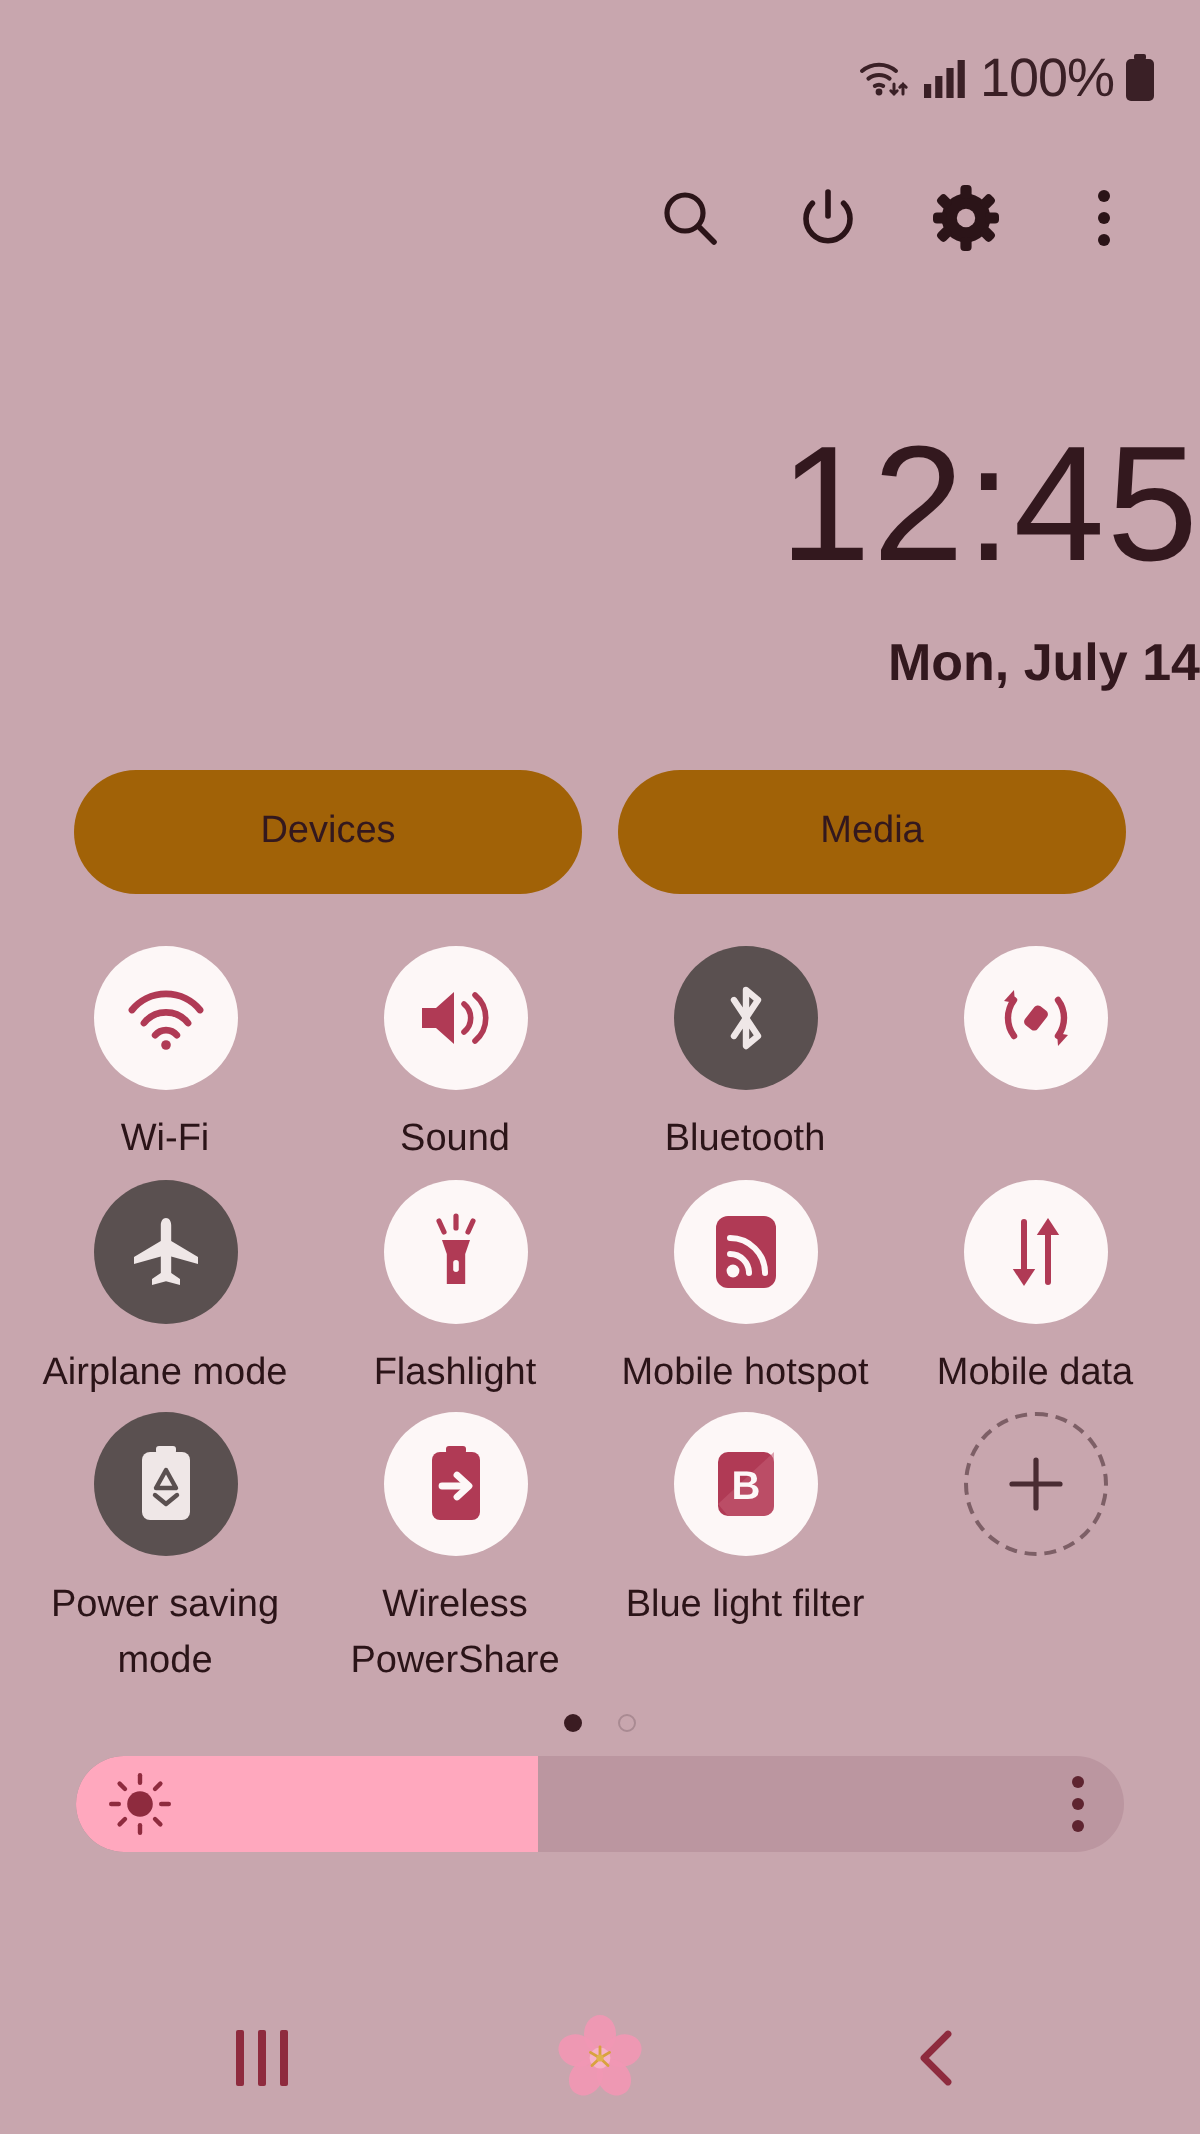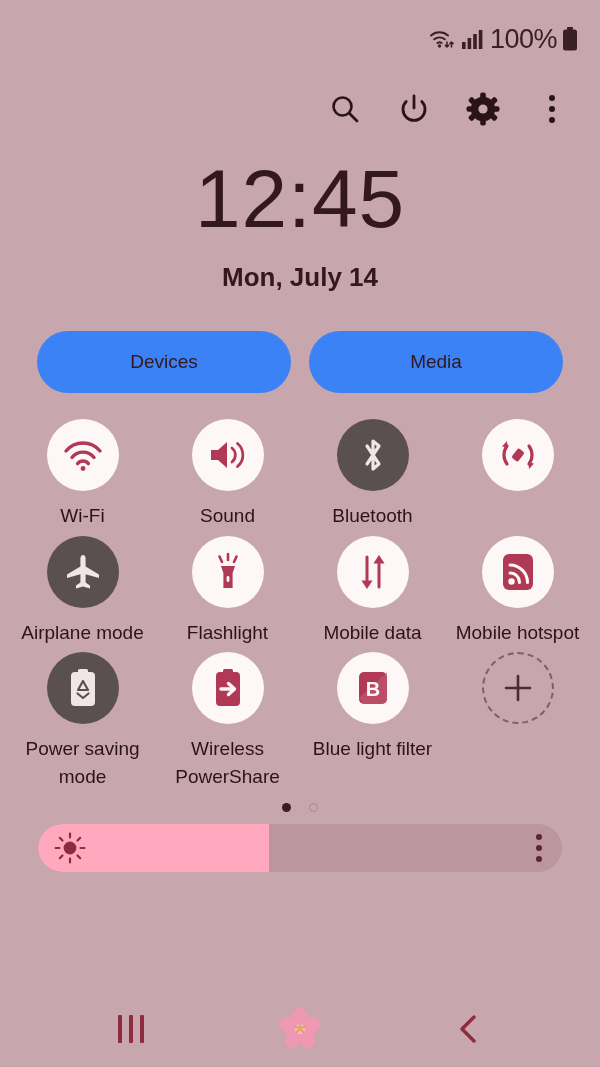--- a/index.html
+++ b/index.html
@@ -36,21 +36,21 @@
     align-items:center;
     justify-content:flex-end;
     gap:33px;
     padding:0 30px 0 0;
   }
   .act{ width:36px; height:36px; display:flex; align-items:center; justify-content:center; cursor:pointer;}
   .kebab{ display:flex; flex-direction:column; gap:5px; align-items:center;}
   .kebab i{ width:6px; height:6px; border-radius:50%; background:#2b1418; display:block;}
 
   
-  .clockwrap{ text-align:center; margin-top:18px; }
+  .clockwrap{ text-align:right; margin-top:72px; }
   .clock{
     font-size:82px;
     font-weight:300;
     letter-spacing:1px;
     line-height:1;
     color:#33181e;
   }
   .date{
     margin-top:22px;
     font-size:26px;
@@ -62,21 +62,21 @@
   .pills{
     margin-top:38px;
     display:flex;
     justify-content:center;
     gap:18px;
   }
   .pill{
     width:254px;
     height:62px;
     border-radius:31px;
-    background:#3b82f6;
+    background:#a16207;
     display:flex;
     align-items:center;
     justify-content:center;
     font-size:19px;
     color:#33181e;
     cursor:pointer;
   }
 
   
   .grid{
@@ -320,42 +320,42 @@
         <path d="M11 15 H25 L22.6 22 H13.4 Z" fill="#b03a55"></path>
         <path d="M13.4 22 H22.6 V37 H13.4 Z" fill="#b03a55"></path>
         <rect x="16.6" y="25" width="2.8" height="6" rx="1.4" fill="#fdf7f7"></rect>
       </svg>
     </div>
     <div class="tlabel">Flashlight</div>
   </div>
 
   <div class="tile">
     <div class="bubble on">
-      <svg width="38" height="40" viewBox="0 0 38 40">
-        <g stroke="#b03a55" stroke-width="3" stroke-linecap="round" fill="none">
-          <path d="M13 5 L13 33"></path>
-          <path d="M25 35 L25 7"></path>
-        </g>
-        <path d="M13 37 L7.4 28.5 L18.6 28.5 Z" fill="#b03a55"></path>
-        <path d="M25 3 L30.6 11.5 L19.4 11.5 Z" fill="#b03a55"></path>
-      </svg>
-    </div>
-    <div class="tlabel">Mobile data</div>
-  </div>
-
-  <div class="tile">
-    <div class="bubble on">
       <svg width="40" height="42" viewBox="0 0 40 42">
         <rect x="5" y="3" width="30" height="36" rx="6" fill="#b03a55"></rect>
         <circle cx="13.5" cy="30.5" r="3.2" fill="#fdf7f7"></circle>
         <path d="M12 22 A9.5 9.5 0 0 1 21.5 31.5" fill="none" stroke="#fdf7f7" stroke-width="3" stroke-linecap="round"></path>
         <path d="M12 14 A17.5 17.5 0 0 1 29.5 31.5" fill="none" stroke="#fdf7f7" stroke-width="3" stroke-linecap="round"></path>
       </svg>
     </div>
     <div class="tlabel">Mobile hotspot</div>
+  </div>
+
+  <div class="tile">
+    <div class="bubble on">
+      <svg width="38" height="40" viewBox="0 0 38 40">
+        <g stroke="#b03a55" stroke-width="3" stroke-linecap="round" fill="none">
+          <path d="M13 5 L13 33"></path>
+          <path d="M25 35 L25 7"></path>
+        </g>
+        <path d="M13 37 L7.4 28.5 L18.6 28.5 Z" fill="#b03a55"></path>
+        <path d="M25 3 L30.6 11.5 L19.4 11.5 Z" fill="#b03a55"></path>
+      </svg>
+    </div>
+    <div class="tlabel">Mobile data</div>
   </div>
 
   <div class="tile">
     <div class="bubble off">
       <svg width="34" height="42" viewBox="0 0 34 42">
         <rect x="12" y="2" width="10" height="4" rx="1.5" fill="#efe7e7"></rect>
         <rect x="5" y="5" width="24" height="34" rx="4" fill="#efe7e7"></rect>
         <g fill="none" stroke="#5a5050" stroke-width="2.2" stroke-linejoin="round">
           <path d="M17 14 L22 23 H12 Z"></path>
         </g>

